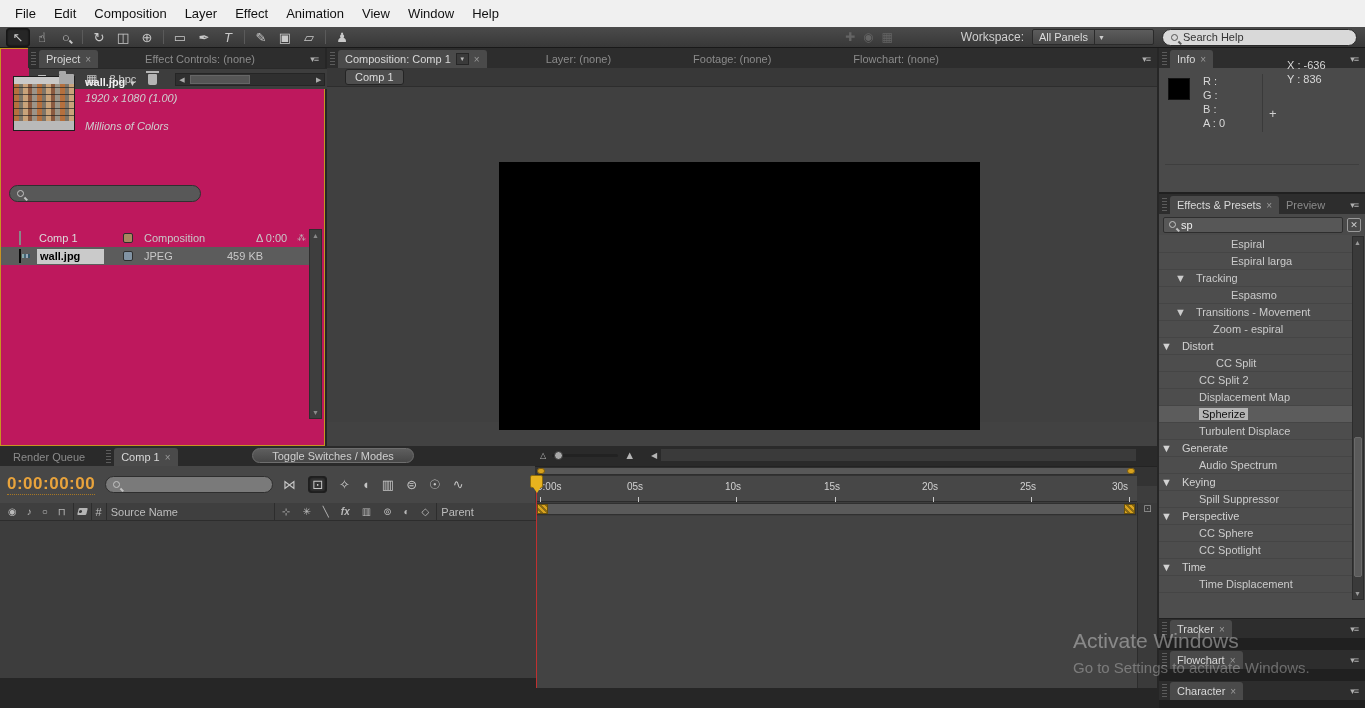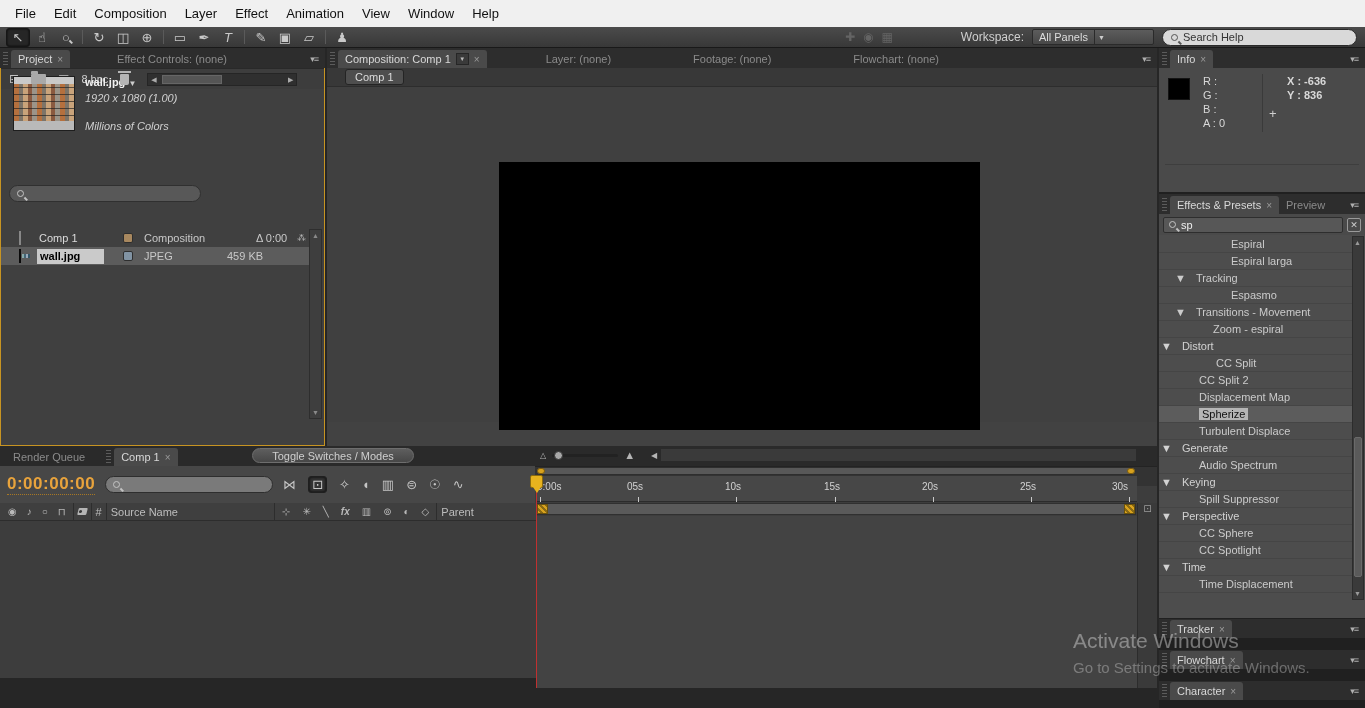--- a/index.html
+++ b/index.html
@@ -34,21 +34,21 @@
 
   
   .tabbar { height:20px; background:#2d2d2d; display:flex; align-items:flex-end; position:relative; }
   .grip { width:5px; height:13px; margin:0 3px 3px 3px; background:repeating-linear-gradient(0deg,#5c5c5c 0 1px,transparent 1px 3px); flex:none; }
   .tab { height:18px; padding:0 7px; display:flex; align-items:center; gap:5px; font-size:11px; color:#8b8b8b; white-space:nowrap; }
   .tab.active { background:#4a4a4a; color:#d8d8d8; border-radius:3px 3px 0 0; }
   .tab .x { color:#9a9a9a; font-size:10px; }
   .panelmenu { margin-left:auto; color:#b0b0b0; font-size:9px; padding:0 7px 4px 0; letter-spacing:-1px; }
 
   
-  #project-panel { left:0; top:48px; width:325px; height:398px; background:#404040; border:1px solid #c79422; }
+  #project-panel { left:0; top:48px; width:325px; height:398px; background:#be185d; border:1px solid #c79422;padding-left:28px; }
   #project-panel .tabbar { margin:-1px -1px 0 -1px; }
   #proj-tab-ec { margin-left:40px; }
   #proj-thumb { left:12px; top:27px; width:62px; height:55px; border:1px solid #1e1e1e;
     background:
       linear-gradient(#c9c9c9,#c9c9c9) 0 0/100% 7px no-repeat,
       linear-gradient(#b9b9b9,#b9b9b9) 0 100%/100% 9px no-repeat,
       repeating-linear-gradient(0deg,rgba(30,30,30,.65) 0 1px,transparent 1px 7px),
       repeating-linear-gradient(90deg,#b5703e 0 5px,#7d7468 5px 9px,#c9a37a 9px 14px,#8a5a40 14px 18px,#9c9488 18px 23px);
   }
   #proj-info { left:84px; top:26px; line-height:14px; }
@@ -100,21 +100,21 @@
   .checker { width:12px; height:10px; border:1px solid #262626; background:conic-gradient(#aaa 25%,#555 0 50%,#aaa 0 75%,#555 0) 0 0/6px 6px; }
   #exposure { color:#cf9a38; border-bottom:1px dotted #cf9a38; }
 
   
   #right-col { left:1159px; top:48px; width:206px; height:660px; background:#202020; }
   .rpanel { position:absolute; left:0; width:206px; }
   #info-panel { top:0; height:144px; background:#4a4a4a; }
   #info-swatch { left:9px; top:30px; width:22px; height:22px; background:#000; border:1px solid #141414; }
   .info-col { line-height:14px; color:#d8d8d8; }
   #info-rgba { left:44px; top:26px; }
-  #info-xy { left:128px; top:26px;font-weight:bold; }
+  #info-xy { left:128px; top:10px; }
   #info-cross { left:110px; top:58px; color:#cfcfcf; font-size:13px; }
   #info-div { left:103px; top:26px; width:1px; height:58px; background:#3a3a3a; }
   #info-rule { left:6px; top:116px; width:194px; height:1px; background:#3e3e3e; }
 
   #fx-panel { top:146px; height:424px; background:#4d4d4d; }
   #fx-search-row { left:0; top:20px; width:206px; height:21px; background:#4a4a4a; display:flex; align-items:center; padding:0 4px; }
   #fx-search { flex:1; height:16px; background:#575757; border:1px solid #2e2e2e; border-radius:2px; display:flex; align-items:center; gap:5px; padding:0 5px; color:#eee; }
   #fx-clear { margin-left:4px; width:14px; height:14px; border:1px solid #9a9a9a; border-radius:2px; color:#ccc; font-size:9px; display:flex; align-items:center; justify-content:center; }
   #fx-list { left:0; top:42px; width:193px; height:364px; overflow:hidden; }
   .fxrow { height:17px; display:flex; align-items:center; gap:5px; border-bottom:1px solid #454545; color:#cbcbcb; }

